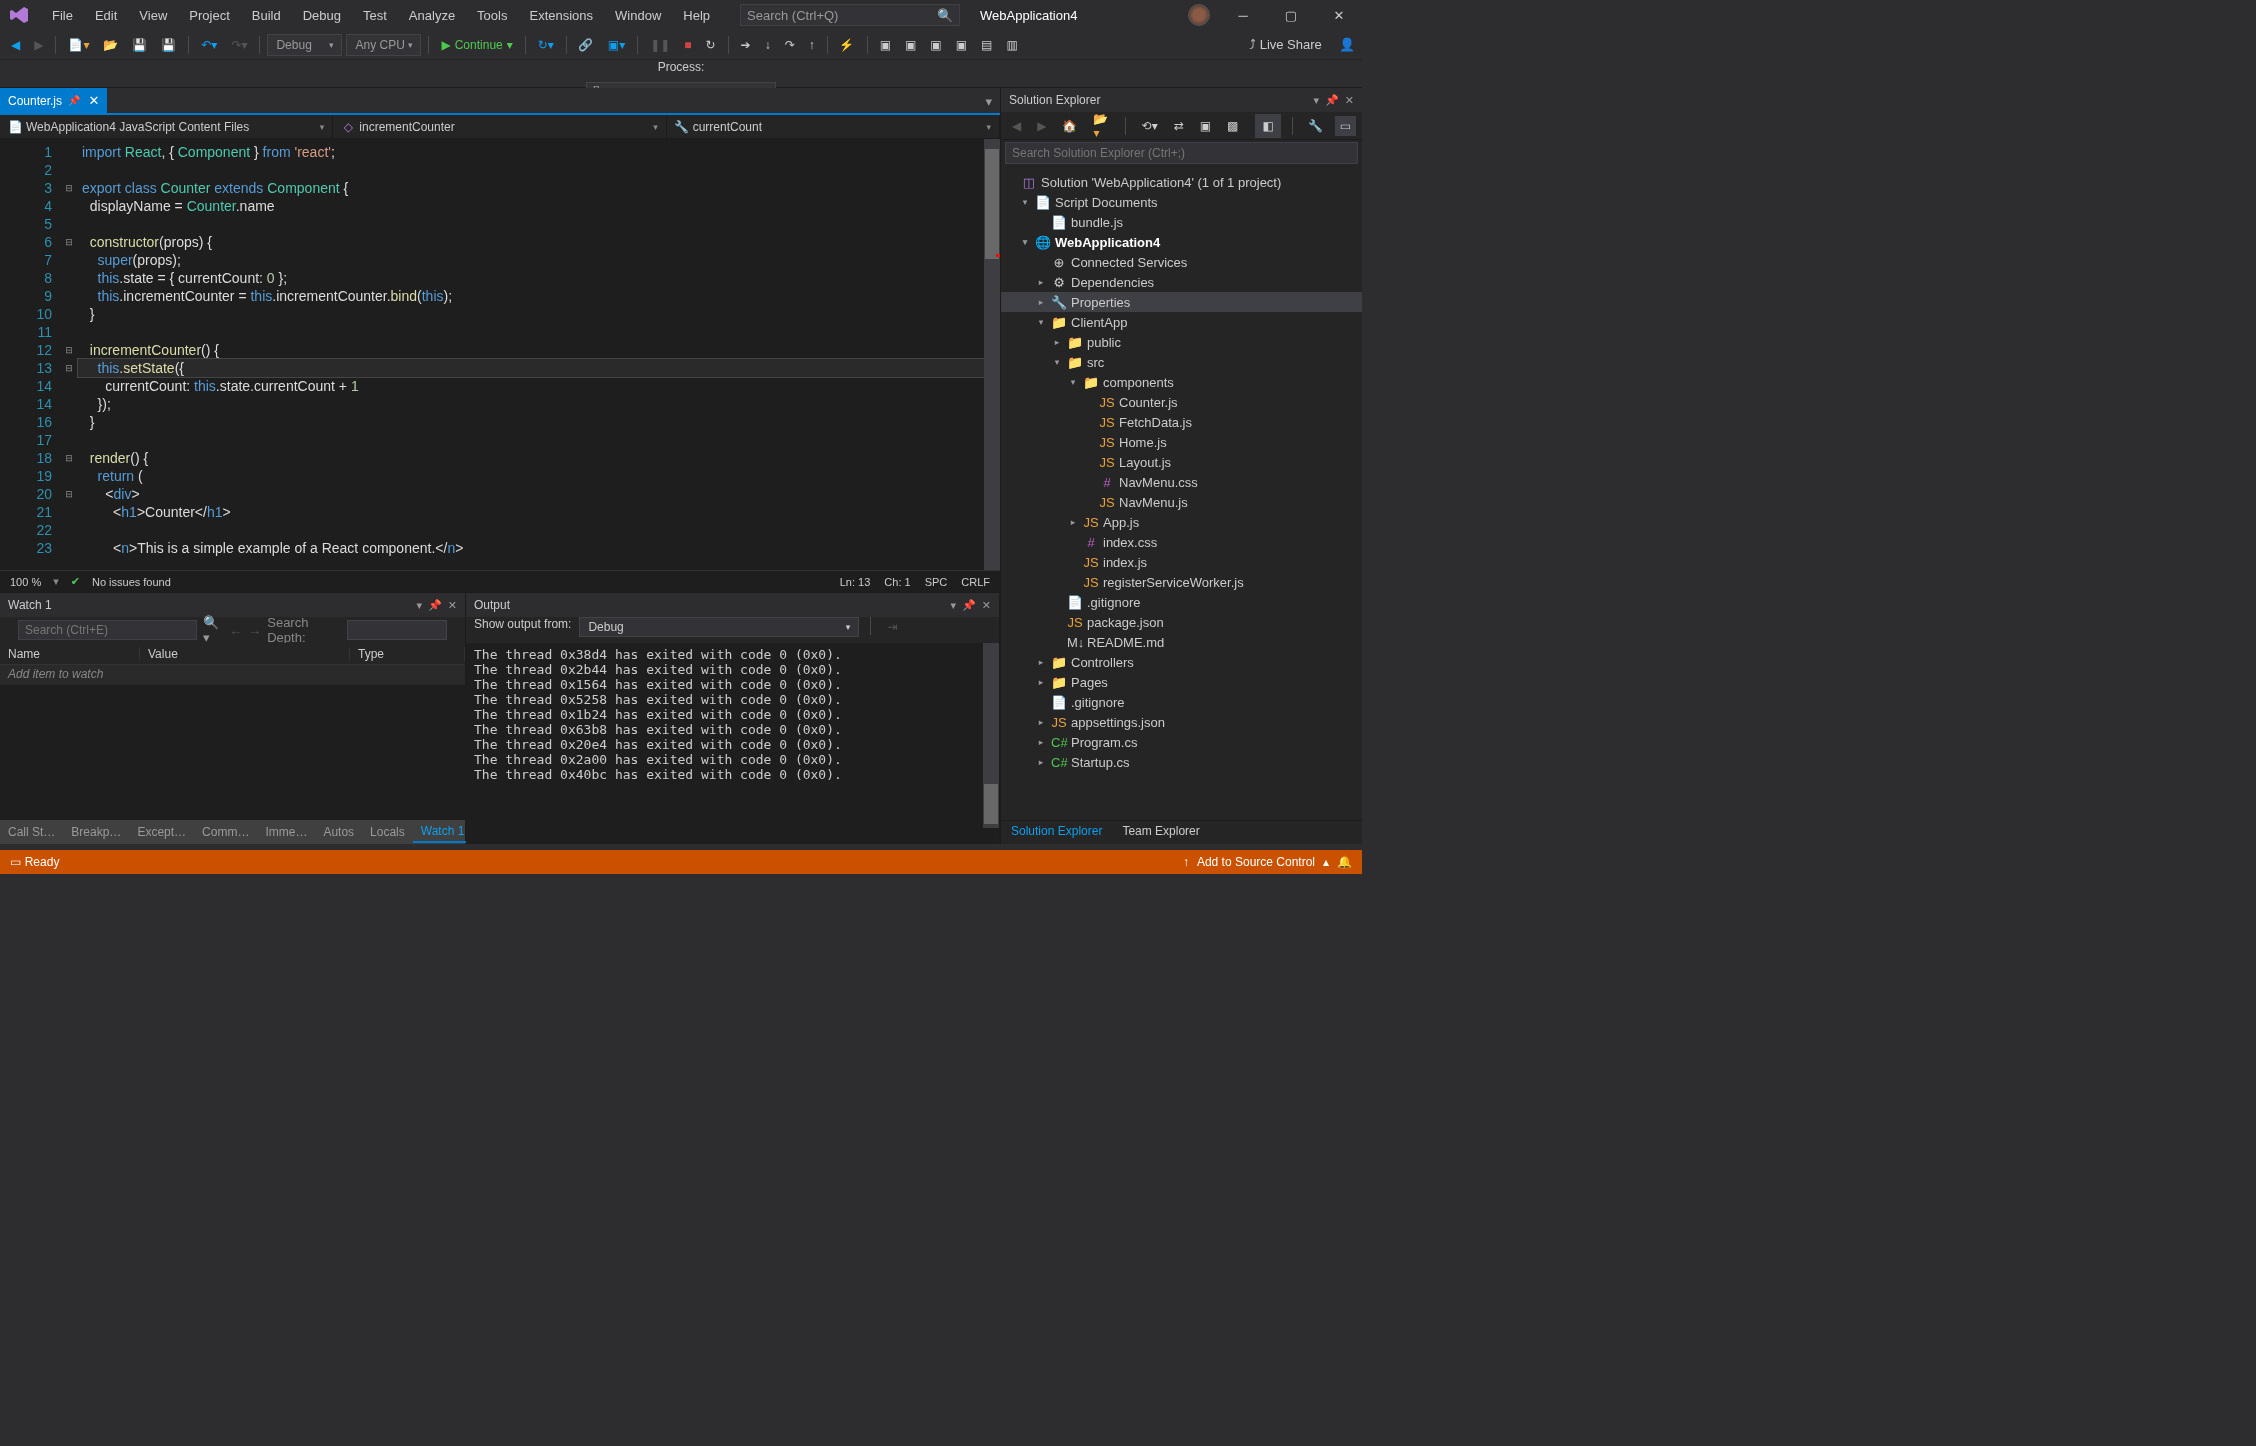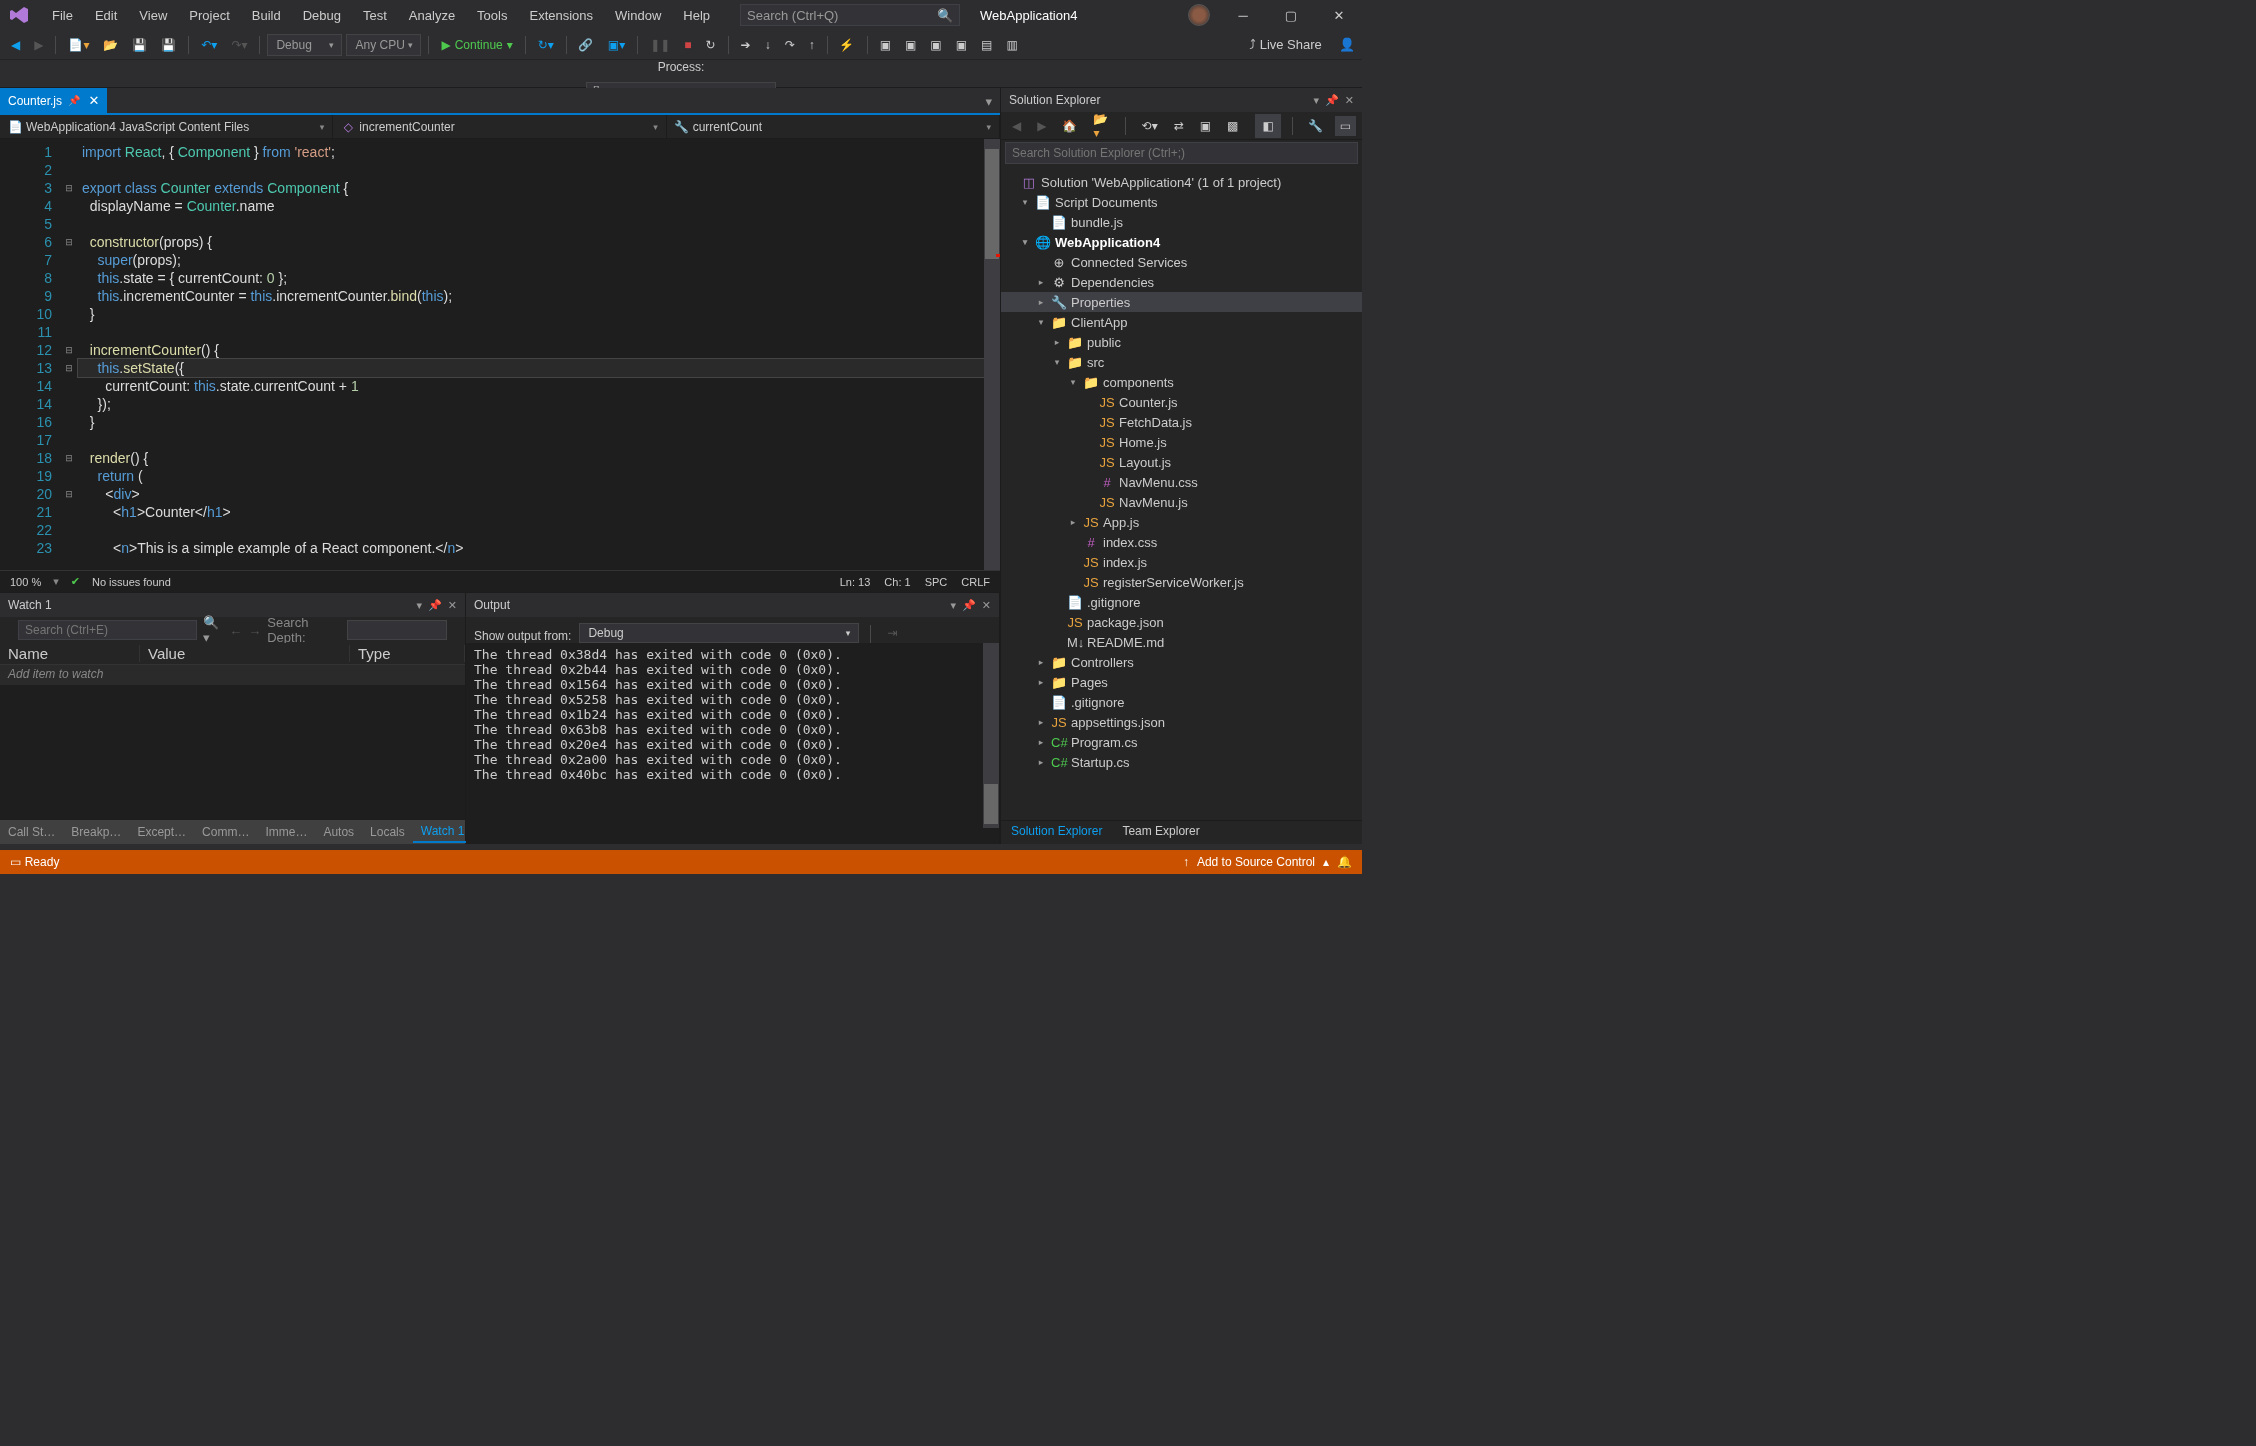--- a/index.html
+++ b/index.html
@@ -54,28 +54,28 @@
 .status-editor .ok { color:#4EC94E; }
 .status-editor .right { margin-left:auto; display:flex; gap:14px; }
 .bottom-panels { height:252px; display:flex; background:#252526; border-top:1px solid #1c1c1c; }
 .panel { display:flex; flex-direction:column; border-right:1px solid #1c1c1c; }
 .panel-header { height:24px; background:#2d2d30; display:flex; align-items:center; padding:0 8px; color:#ccc; font-size:12px; }
 .panel-header .icons { margin-left:auto; display:flex; gap:6px; color:#999; font-size:11px; }
 .watch { width:466px; }
 .watch-search { height:26px; background:#252526; display:flex; align-items:center; padding:0 18px; gap:6px; }
 .watch-search input { background:#333337; border:1px solid #3f3f46; color:#ccc; padding:2px 6px; width:200px; height:20px; font-size:12px; }
 .watch-table { flex:1; background:#1e1e1e; }
-.watch-head { display:flex; background:#252526; border-bottom:1px solid #333; height:22px; align-items:center; font-size:15px; color:#ccc; }
+.watch-head { display:flex; background:#252526; border-bottom:1px solid #333; height:22px; align-items:center; font-size:12px; color:#ccc; }
 .watch-head div { padding:0 8px; border-right:1px solid #333; }
 .watch-row { height:20px; padding:2px 8px; color:#888; font-style:italic; font-size:12px; background:#2a2a2a; }
 .watch-tabs { height:24px; background:#404040; display:flex; align-items:center; font-size:12px; }
 .watch-tab { padding:3px 8px; color:#999; cursor:pointer; white-space:nowrap; }
 .watch-tab.active { color:#0e9fef; border-bottom:2px solid #007acc; }
 .output { flex:1; }
-.output-bar { height:26px; display:flex; align-items:flex-end; padding:0 8px; gap:8px; font-size:12px; }
+.output-bar { height:26px; display:flex; align-items:flex-start; padding:0 8px; gap:8px; font-size:12px; }
 .output-combo { background:#333337; border:1px solid #434346; padding:1px 8px; width:280px; height:20px; display:flex; align-items:center; }
 .output-body { flex:1; background:#1e1e1e; padding:4px 8px; font-family:Consolas,monospace; font-size:13px; color:#ccc; overflow:hidden; white-space:pre; position:relative; }
 .output-scroll { position:absolute; right:0; top:0; bottom:16px; width:16px; background:#3e3e42; }
 .output-scroll .th { position:absolute; bottom:4px; width:14px; left:1px; height:40px; background:#686868; }
 .sol-explorer { width:362px; background:#252526; display:flex; flex-direction:column; border-left:1px solid #1c1c1c; }
 .sol-toolbar { height:28px; display:flex; align-items:center; padding:0 6px; gap:8px; color:#ccc; border-bottom:1px solid #1c1c1c; }
 .sol-toolbar .grp { display:flex; gap:6px; align-items:center; }
 .sol-search { height:24px; margin:2px 4px; }
 .sol-search input { width:100%; background:#333337; border:1px solid #3f3f46; color:#999; padding:3px 6px; font-size:12px; height:22px; }
 .tree { flex:1; overflow:auto; padding:4px 0; font-size:13px; }

